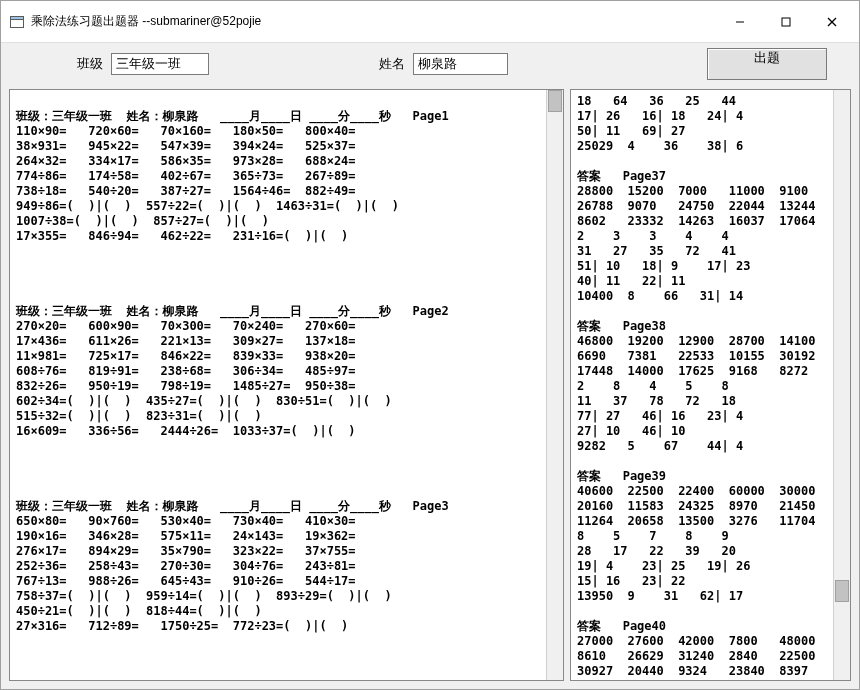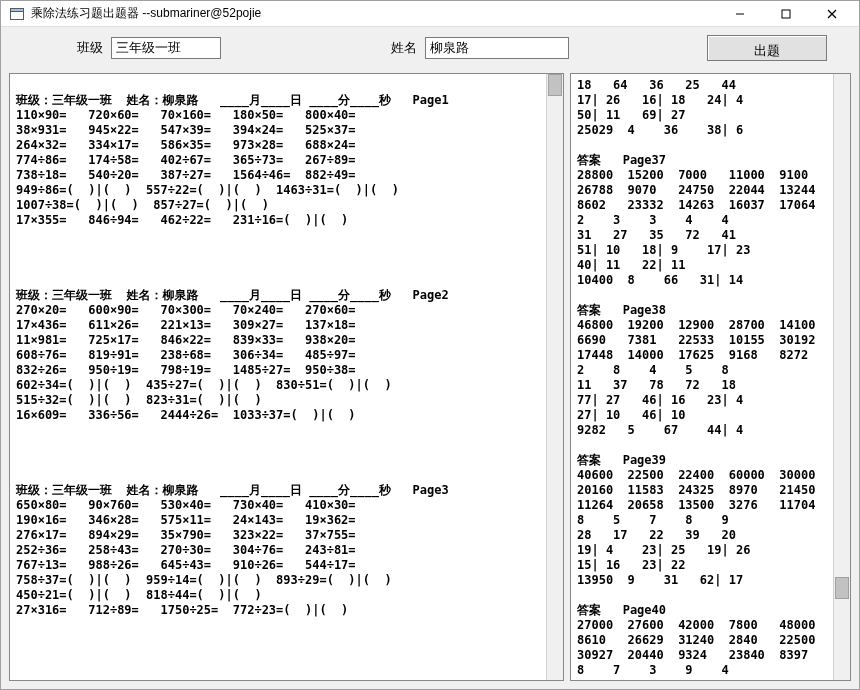--- a/index.html
+++ b/index.html
@@ -11,21 +11,21 @@
     width: 860px; height: 690px;
     overflow: hidden;
   }
   .window {
     width: 860px; height: 690px;
     border: 1px solid #a0a0a0;
     background: #f0f0f0;
     display: flex; flex-direction: column;
   }
   .titlebar {
-    height: 26px;
+    height: 42px;
     background: #fff;
     display: flex; align-items: center;
     padding: 0 4px 0 8px;
     border-bottom: 1px solid #e0e0e0;
   }
   .titlebar .icon {
     width: 16px; height: 14px; margin-right: 6px;
     display: inline-flex; align-items: center; justify-content: center;
   }
   .titlebar .title { flex: 0 0 auto; font-size: 12px; color: #000; }
@@ -36,33 +36,33 @@
     color: #222;
   }
   .toolbar {
     height: 42px;
     display: flex; align-items: center;
     padding: 6px 12px;
     gap: 8px;
   }
   .label { width: 90px; text-align: right; font-size: 13px; }
   .textfield {
-    height: 22px; width: 110px;
+    height: 22px; width: 98px;
     border: 1px solid #7a7a7a;
     background: #fff;
     padding: 2px 4px;
     font-size: 13px;
   }
-  .textfield.name { width: 144px; }
+  .textfield.name { width: 95px; }
   .spacer2 { flex: 1; }
   .btn {
-    width: 120px; height: 26px;
+    width: 120px; height: 32px;
     border: 1px solid #7a7a7a;
     background: #e1e1e1;
-    display: flex; align-items: flex-end; justify-content: center;
+    display: flex; align-items: flex-start; justify-content: center;
     font-size: 13px;
     box-shadow: inset 1px 1px 0 #fff;
     margin-right: 20px;
     margin-left: 24px;
   }
   .content {
     flex: 1;
     display: flex;
     gap: 6px;
     padding: 4px 8px 8px 8px;

